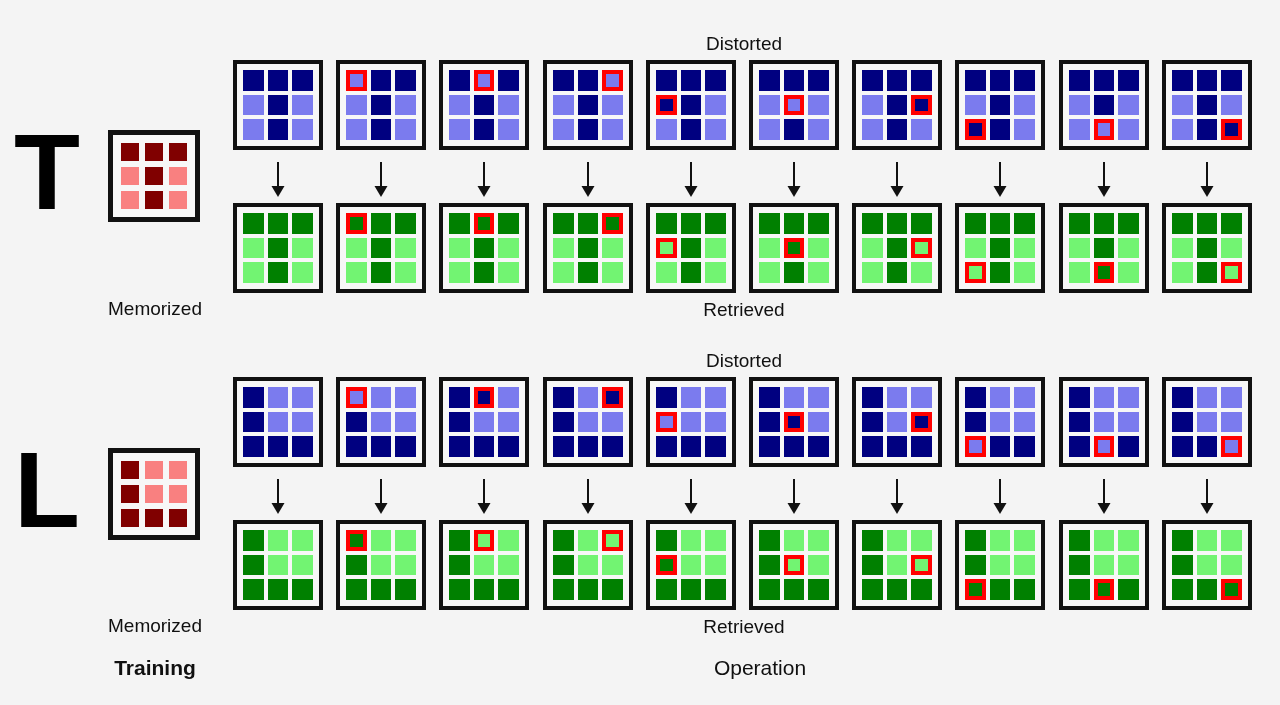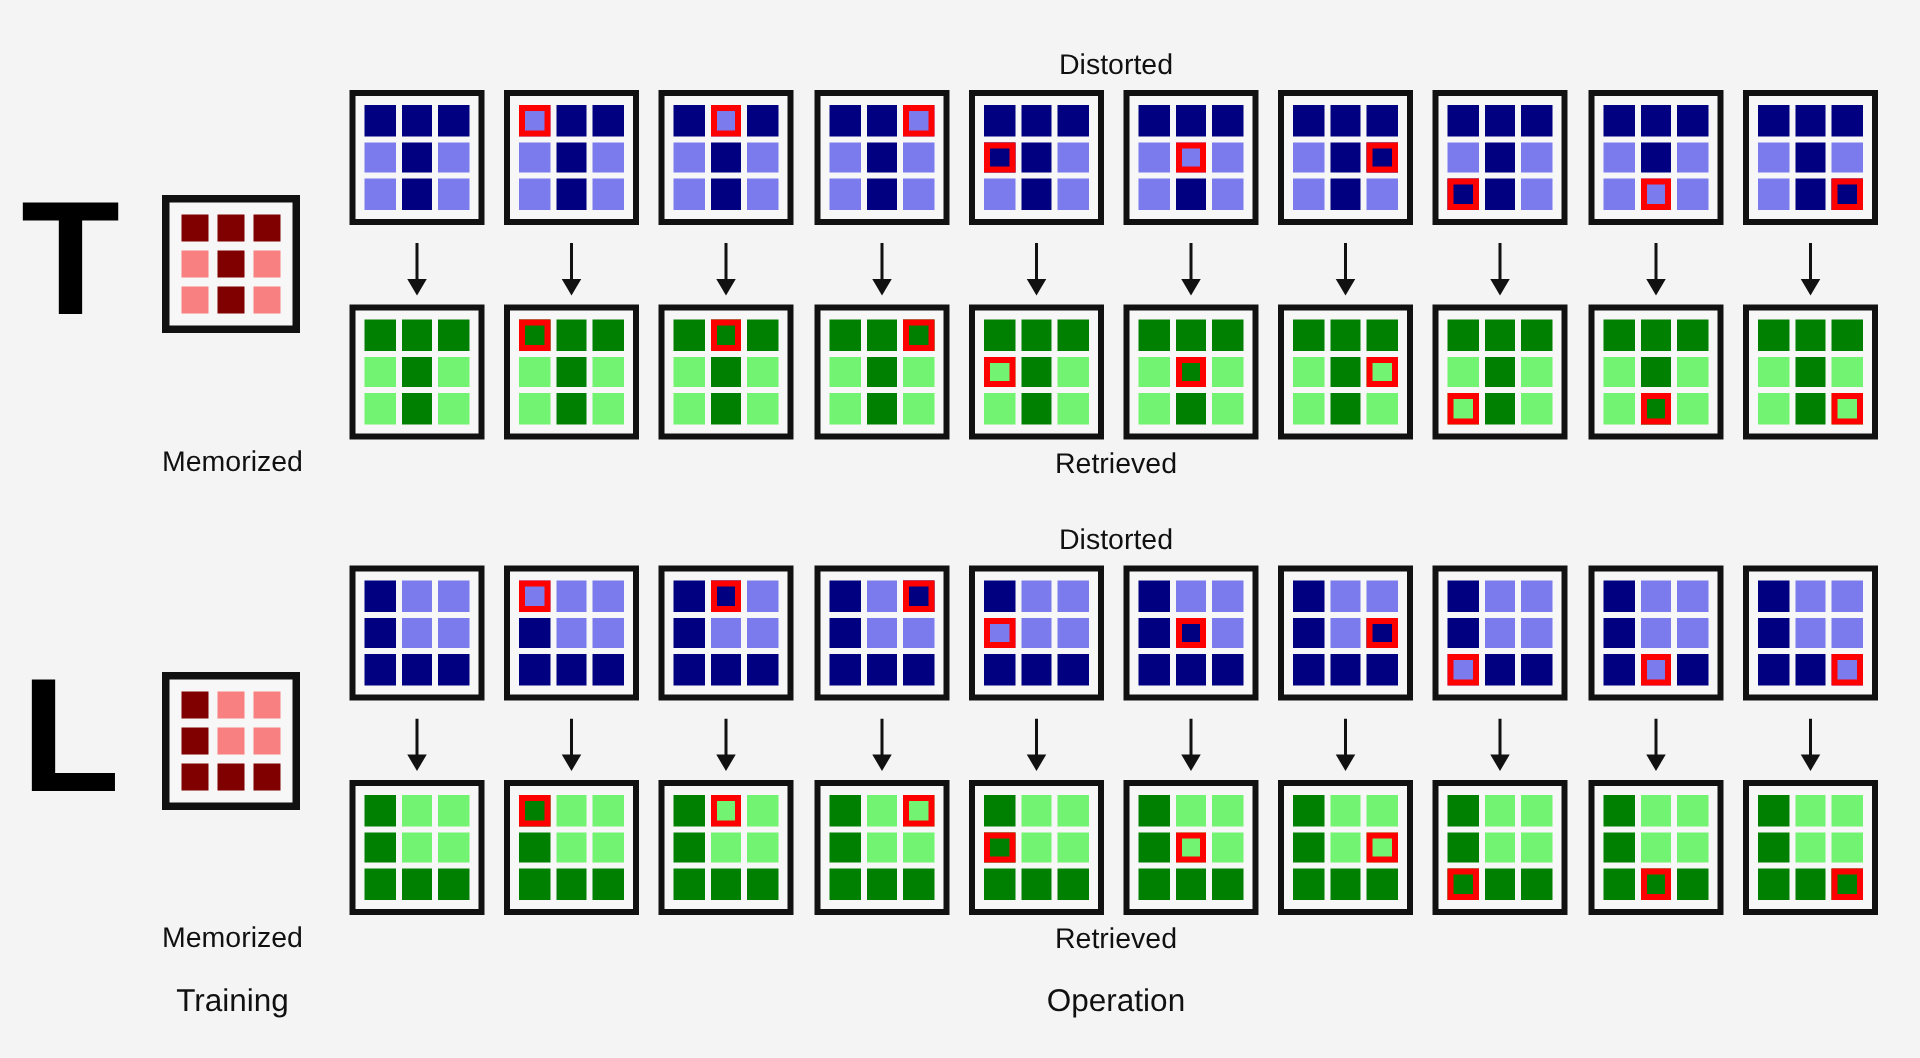--- a/index.html
+++ b/index.html
@@ -82,22 +82,22 @@
   <div class="lbl center" style="left:744px;top:300px;">Retrieved</div>
 
   <div class="lbl center" style="left:744px;top:351px;">Distorted</div>
 
   <div class="letter letter-L" style="left:14px;top:436px;">L</div>
 
   <div class="lbl center" style="left:155px;top:616px;">Memorized</div>
 
   <div class="lbl center" style="left:744px;top:617px;">Retrieved</div>
 
-  <div class="lbl center" style="left:155px;top:658px;font-size:21px;">Training</div>
-  <div class="lbl center" style="left:744px;top:658px;font-size:21px;">Operation</div>
+  <div class="lbl center" style="left:155px;top:658px;font-size:21px;font-weight:bold;">Training</div>
+  <div class="lbl center" style="left:760px;top:658px;font-size:21px;">Operation</div>
 
   <div id="panels-layer">
       <div class="panel mem" style="left: 108px; top: 130px; width: 92px; height: 92px;">
         <div class="cell" style="background: rgb(128, 0, 0);"></div>
         <div class="cell" style="background: rgb(128, 0, 0);"></div>
         <div class="cell" style="background: rgb(128, 0, 0);"></div>
         <div class="cell" style="background: rgb(249, 128, 128);"></div>
         <div class="cell" style="background: rgb(128, 0, 0);"></div>
         <div class="cell" style="background: rgb(249, 128, 128);"></div>
         <div class="cell" style="background: rgb(249, 128, 128);"></div>

